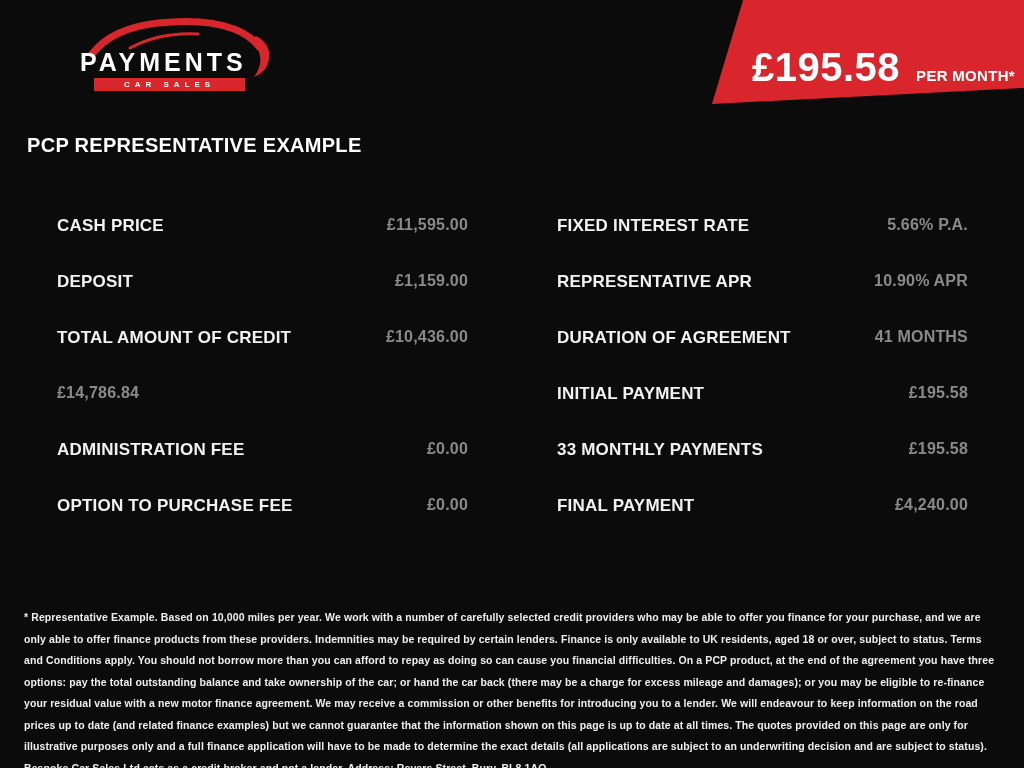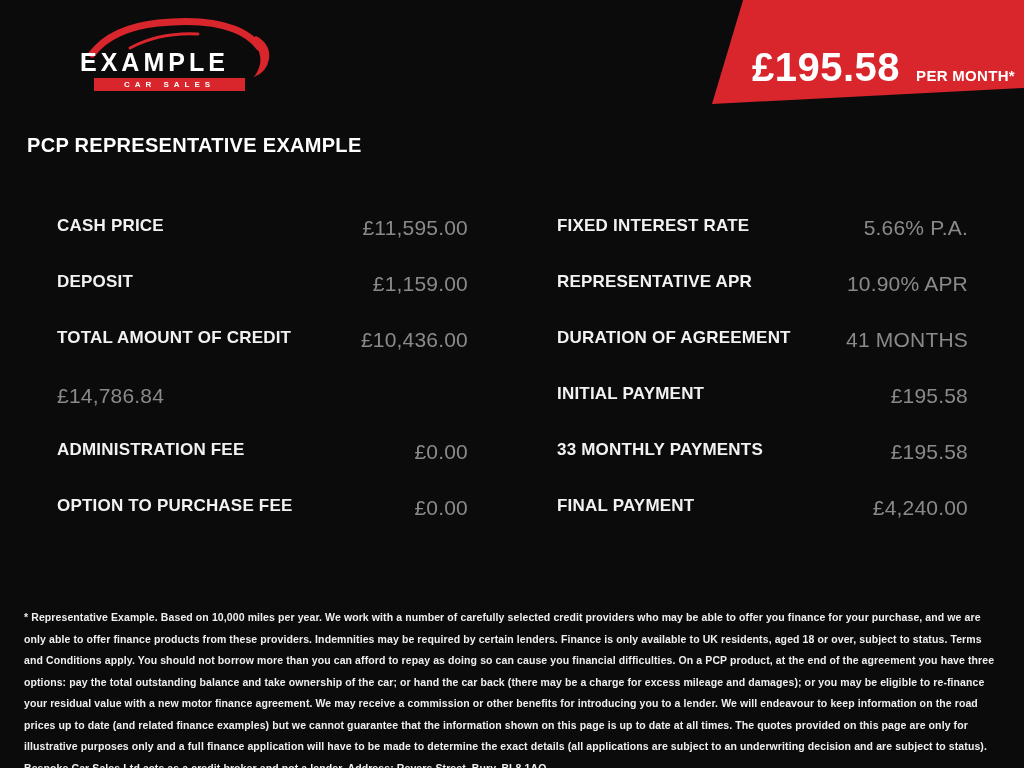--- a/index.html
+++ b/index.html
@@ -71,21 +71,21 @@
   }
   .finance-row {
     height: 56px;
     display: flex; justify-content: space-between; 
   }
   .finance-label {
     font-size: 17px; font-weight: bold; color: #f2f2f2;
     letter-spacing: 0.2px; white-space: nowrap;
   }
   .finance-value {
-    font-size: 21px; font-weight: normal; color: #8a8a8a;
+    font-size: 16px; font-weight: bold; color: #8a8a8a;
     letter-spacing: 0.2px; white-space: nowrap;
   }
 
   
   .disclaimer {
     position: absolute; left: 24px; top: 607px;
     width: 978px;
     font-size: 10.5px; font-weight: bold; color: #efefef;
     line-height: 21.5px; letter-spacing: 0.1px;
   }
@@ -94,21 +94,21 @@
 <body>
 
 <div class="logo">
   <span>
     <svg width="210" height="86" viewBox="0 0 210 86" fill="none">
       <path d="M22 40 Q 42 14 88 9 Q 136 4 164 15 Q 180 21 189 33" stroke="#d8262c" stroke-width="7" stroke-linecap="round" fill="none"></path>
       <path d="M60 34 Q 90 18 128 20" stroke="#d8262c" stroke-width="3" stroke-linecap="round" fill="none"></path>
       <path d="M186 22 Q 201 30 199 45 Q 197 58 184 63 Q 192 52 190 42 Q 188 31 180 26 Z" fill="#d8262c"></path>
     </svg>
   </span>
-  <div class="logo-name">EXAMPLE</div>
+  <div class="logo-name">PAYMENTS</div>
   <div class="logo-bar">
     <span class="logo-tagline">CAR SALES</span>
   </div>
 </div>
 
 <div class="banner">
   <div class="banner-inner">
     <span class="banner-price">£195.58</span>
     <span class="banner-period">PER MONTH*</span>
   </div>

